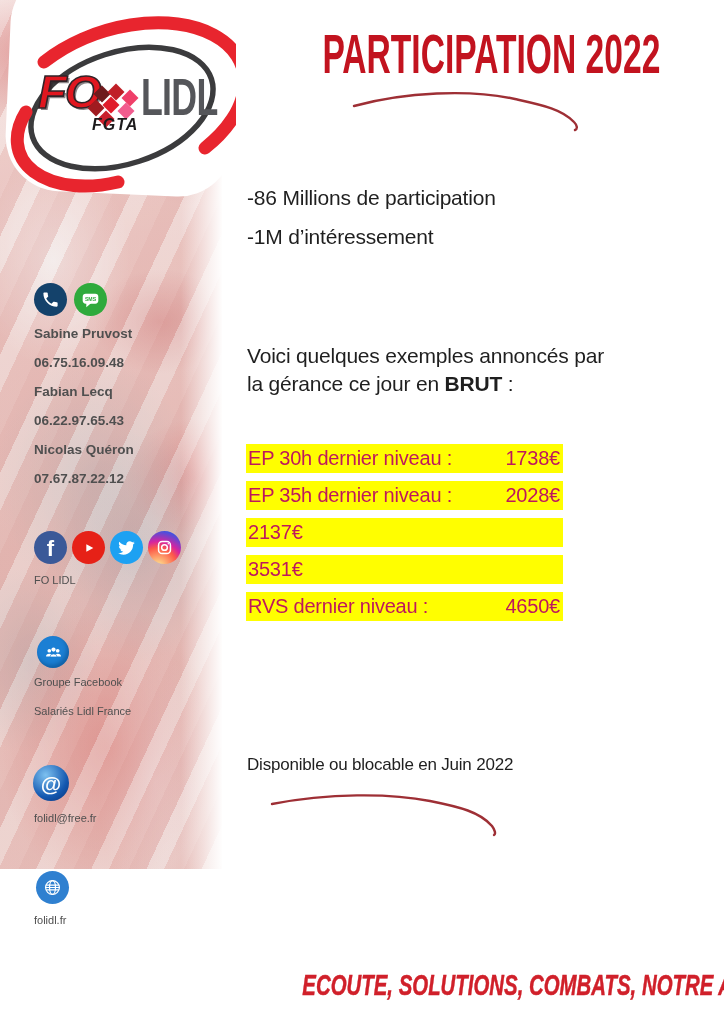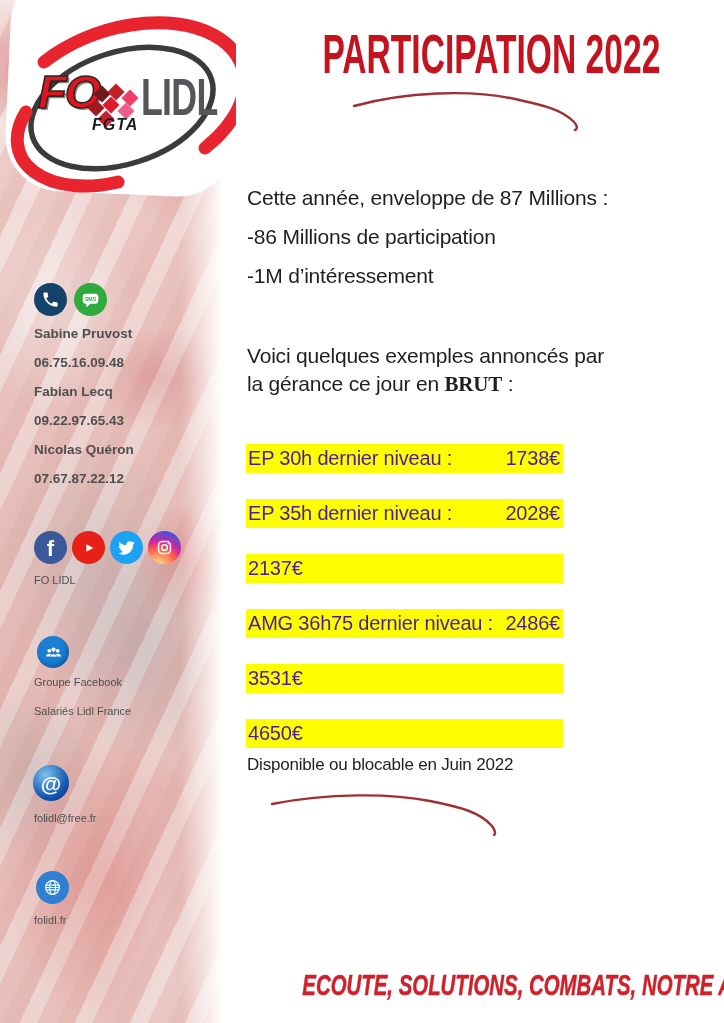--- a/index.html
+++ b/index.html
@@ -2,21 +2,21 @@
 <html><head>
 <meta charset="utf-8">
 <style>
   * { margin:0; padding:0; box-sizing:border-box; }
   html,body { background:#fff; }
   body { font-family:"Liberation Sans", sans-serif; }
   .page { position:relative; width:724px; height:1023px; background:#ffffff; overflow:hidden; }
 
   
   .sidebar {
-    position:absolute; left:0; top:0; width:222px; height:1023px;
+    position:absolute; left:0; top:0; width:222px; height:869px;
     background-color:#e3b6b1;
     background-image:
       linear-gradient(rgba(255,255,255,.30), rgba(255,255,255,.30)),
       repeating-linear-gradient(115deg, rgba(255,255,255,.22) 0 16px, rgba(214,110,104,.18) 16px 34px, rgba(196,70,64,.20) 34px 50px),
       radial-gradient(ellipse 120px 90px at 12% 6%, rgba(196,58,58,.55), transparent 70%),
       radial-gradient(ellipse 150px 120px at 88% 14%, rgba(209,84,80,.50), transparent 70%),
       radial-gradient(ellipse 110px 150px at 24% 30%, rgba(238,234,233,.75), transparent 70%),
       radial-gradient(ellipse 95px 75px at 72% 37%, rgba(186,66,66,.45), transparent 70%),
       radial-gradient(ellipse 135px 170px at 42% 55%, rgba(150,150,152,.50), transparent 72%),
       radial-gradient(ellipse 120px 160px at 62% 63%, rgba(118,128,140,.45), transparent 72%),
@@ -66,27 +66,27 @@
     font-size:56px; line-height:1; font-weight:900; color:#c2131f;
     transform:scaleX(.60); transform-origin:center; white-space:nowrap;
   }
   .swoosh1 { position:absolute; left:350px; top:84px; }
   .swoosh2 { position:absolute; left:268px; top:786px; }
 
   .intro { position:absolute; left:247px; top:186px; font-size:21px; color:#1f1f1f; letter-spacing:-.2px; }
   .intro div { height:39px; }
 
   .examples { position:absolute; left:247px; top:342px; width:372px; font-size:21px; line-height:28px; color:#1f1f1f; letter-spacing:-.2px; }
-  .examples b { font-weight:700;font-family:Liberation Serif, serif; }
+  .examples b { font-weight:700; }
 
   .rows { position:absolute; left:246px; top:444px; width:317px; }
   .row {
-    height:29px; margin-bottom:26px; background:#fffe00;
+    height:29px; margin-bottom:8px; background:#fffe00;
     display:flex; align-items:center; justify-content:space-between;
-    padding:0 3px 0 2px; font-size:20px; color:#4c1d95; letter-spacing:-.2px; white-space:nowrap;
+    padding:0 3px 0 2px; font-size:20px; color:#be185d; letter-spacing:-.2px; white-space:nowrap;
   }
   .availability { position:absolute; left:247px; top:755px; font-size:17px; color:#1f1f1f; letter-spacing:-.2px; }
 
   .footer {
     position:absolute; left:222px; top:968px; width:502px; text-align:center;
     font-size:30px; line-height:1.1; font-weight:900; font-style:italic; color:#d0202a;
     transform:scaleX(.68); transform-origin:center; white-space:nowrap;
     -webkit-text-stroke:.5px #d0202a;
   }
 </style>
@@ -107,21 +107,21 @@
         <rect x="4.5" y="6.5" width="15" height="9.5" rx="3" fill="#fff"></rect>
         <path d="M8 15 L8 19.5 L13 15 Z" fill="#fff"></path>
         <text x="12" y="13.6" font-size="5" font-weight="bold" fill="#2faa3c" text-anchor="middle" font-family="Liberation Sans, sans-serif">SMS</text>
       </svg>
     </span>
 
     <div class="contact-list">
       <div>Sabine Pruvost</div>
       <div>06.75.16.09.48</div>
       <div>Fabian Lecq</div>
-      <div>09.22.97.65.43</div>
+      <div>06.22.97.65.43</div>
       <div>Nicolas Quéron</div>
       <div>07.67.87.22.12</div>
     </div>
 
     <div class="social-row">
       <span class="sicon" style="background:#3b5998;">
         <span style="color:#fff; font-weight:700; font-size:22px; line-height:1; margin-top:3px;">f</span>
       </span>
       <span class="sicon" style="background:#e62117;">
         <svg width="16" height="16" viewBox="0 0 24 24">
@@ -193,47 +193,43 @@
     </div>
   </div>
 
   <h1 class="title">PARTICIPATION 2022</h1>
 
   <svg class="swoosh1" width="235" height="52" viewBox="0 0 235 52">
     <path d="M4 22 C 55 8, 120 5, 165 15 C 192 21, 212 25, 224 38 C 227 41, 228 45, 225 46" fill="none" stroke="#9e2f35" stroke-width="2.4" stroke-linecap="round"></path>
   </svg>
 
   <div class="intro">
-    <div>Cette année, enveloppe de 87 Millions :</div>
     <div>-86 Millions de participation</div>
     <div>-1M d’intéressement</div>
   </div>
 
   <p class="examples"><span>Voici quelques exemples annoncés par la gérance ce jour en </span><b>BRUT</b><span> :</span></p>
 
   <div class="rows">
     <div class="row">
       <span>EP 30h dernier niveau :</span>
       <span>1738€</span>
     </div>
     <div class="row">
       <span>EP 35h dernier niveau :</span>
       <span>2028€</span>
     </div>
     <div class="row">
       <span>2137€</span>
     </div>
     <div class="row">
-      <span>AMG 36h75 dernier niveau :</span>
-      <span>2486€</span>
-    </div>
-    <div class="row">
       <span>3531€</span>
     </div>
     <div class="row">
+      <span>RVS dernier niveau :</span>
       <span>4650€</span>
     </div>
   </div>
 
   <div class="availability">Disponible ou blocable en Juin 2022</div>
 
   <svg class="swoosh2" width="242" height="54" viewBox="0 0 242 54">
     <path d="M4 18 C 60 7, 122 7, 162 15 C 192 21, 212 26, 224 40 C 227 44, 228 48, 226 49" fill="none" stroke="#9e2f35" stroke-width="2.4" stroke-linecap="round"></path>
   </svg>
 

